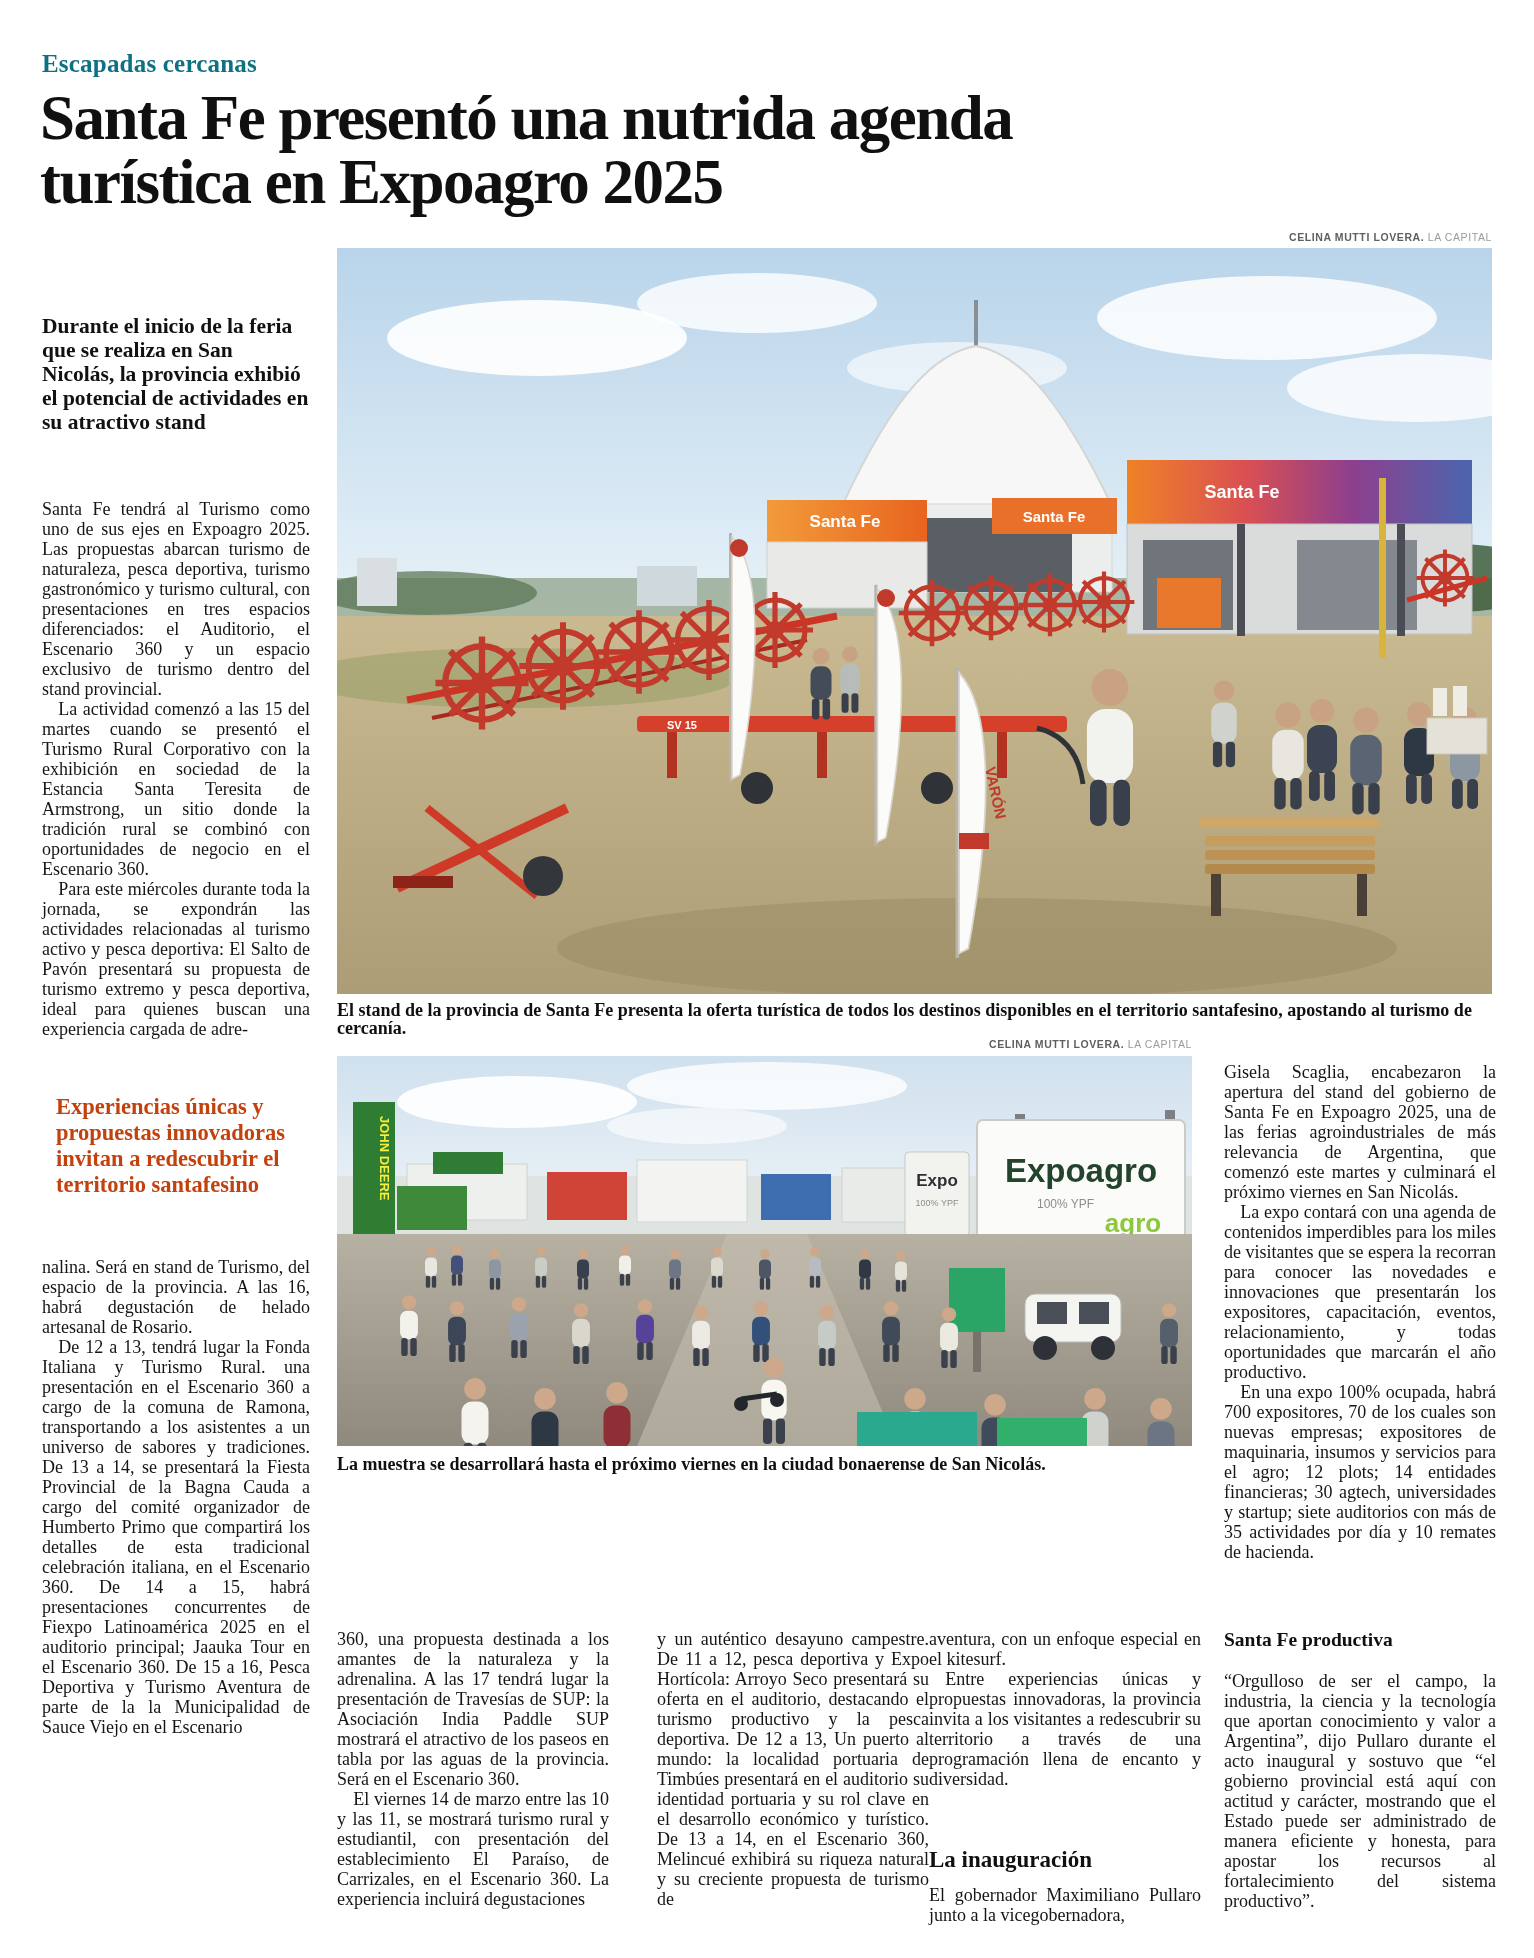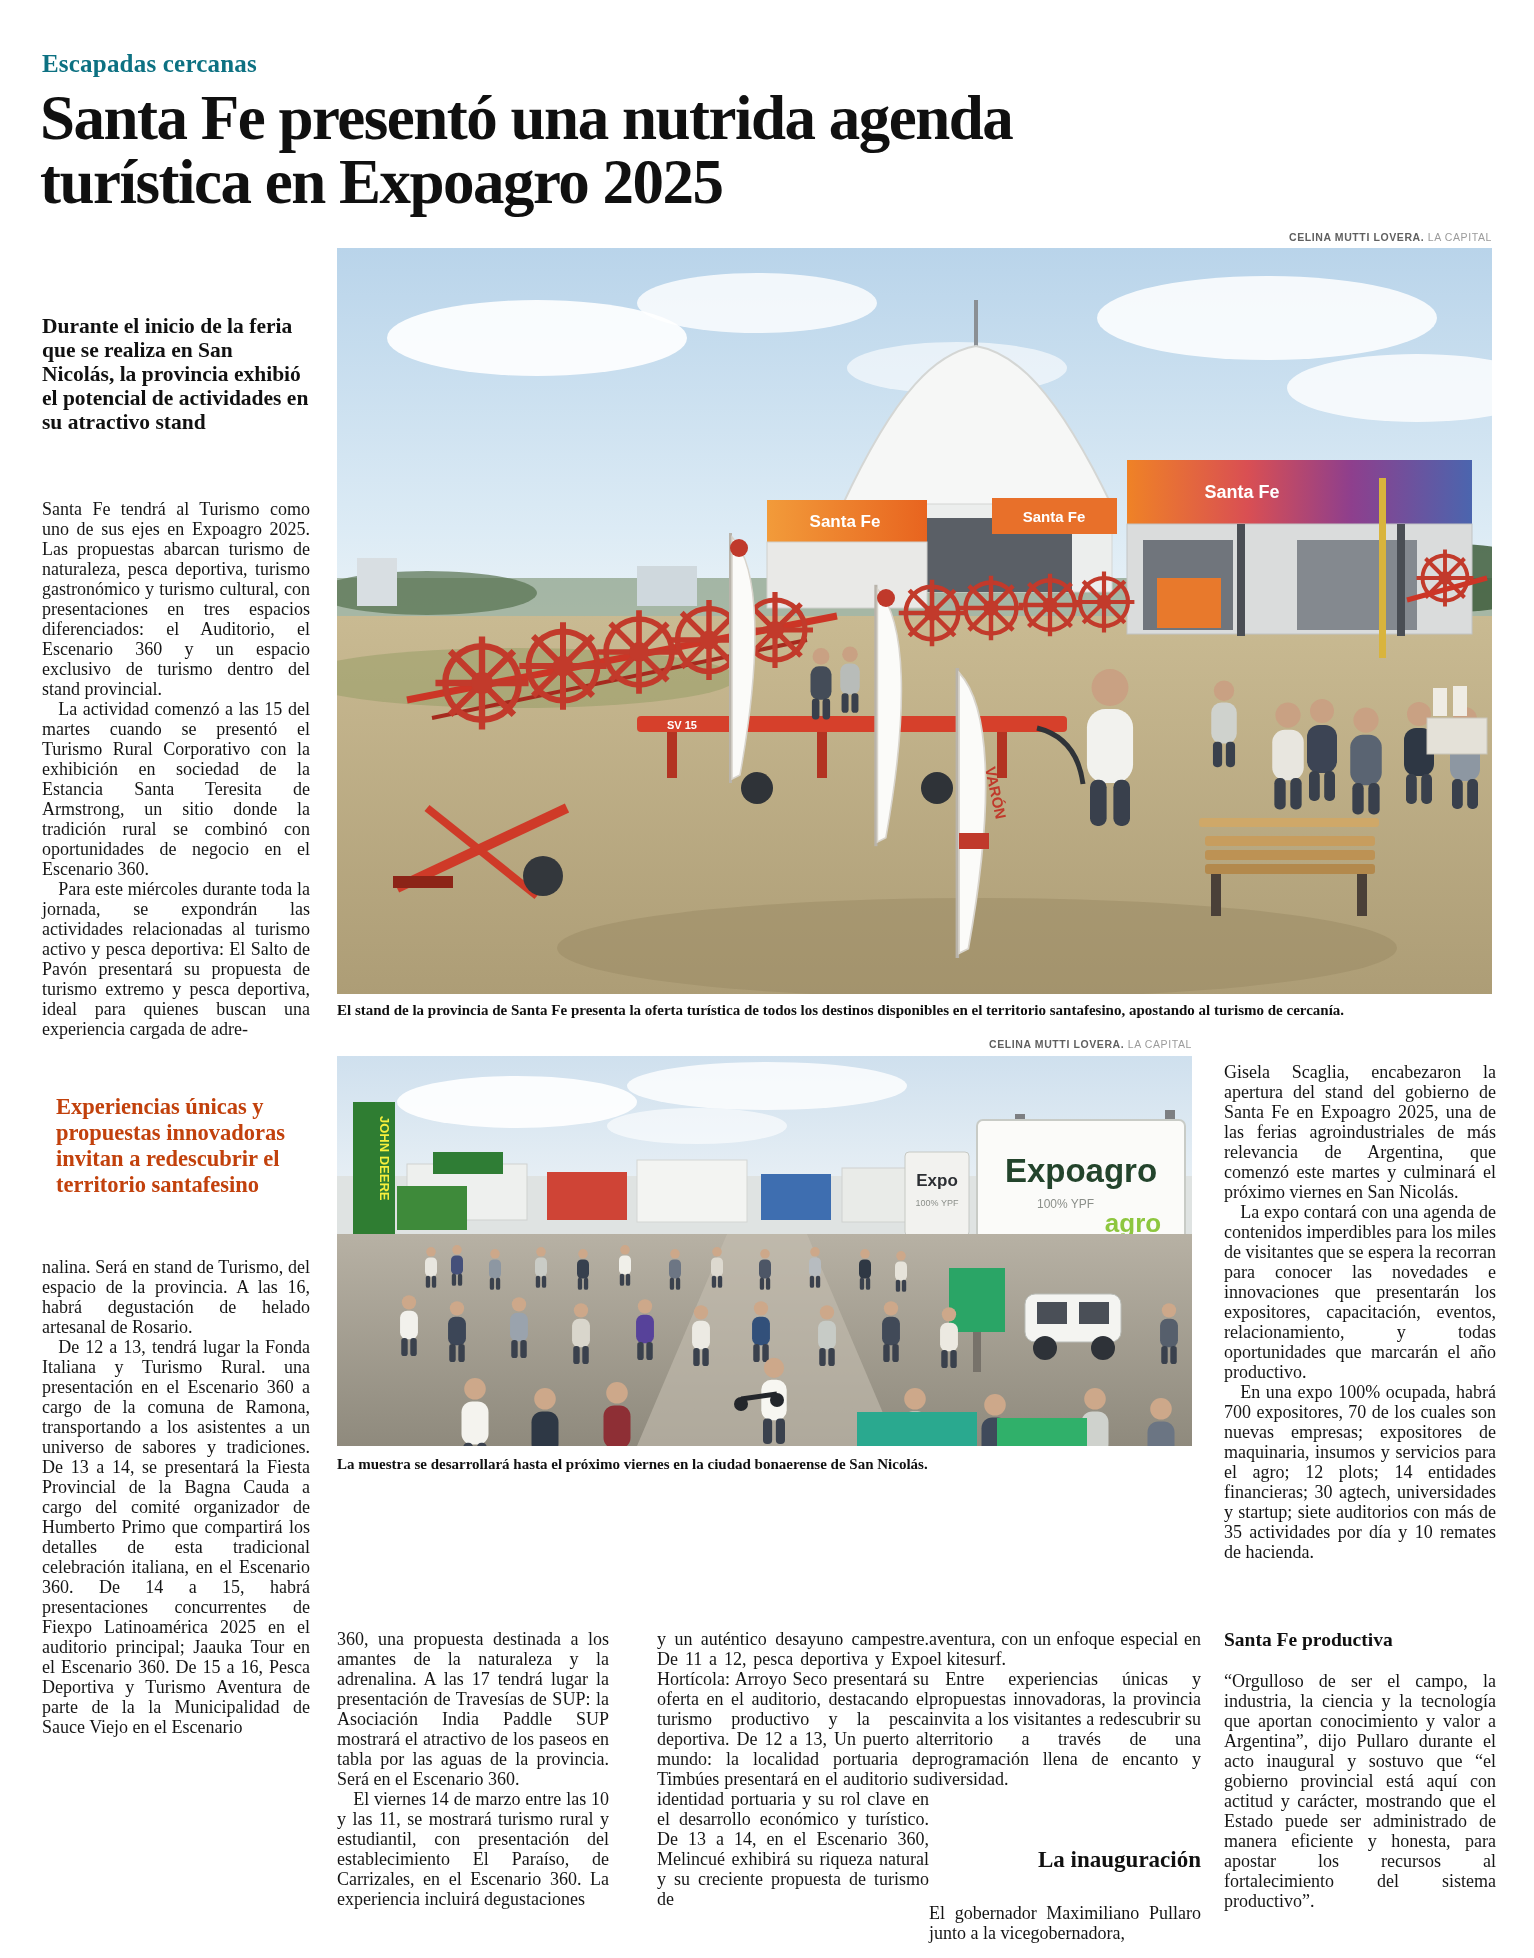--- a/index.html
+++ b/index.html
@@ -8,22 +8,22 @@
   .abs{position:absolute;}
   .kicker{font-weight:bold;font-size:25px;color:#0d7182;letter-spacing:.2px;}
   .headline{font-weight:bold;font-size:63px;line-height:64px;letter-spacing:-1.5px;color:#101010;}
   .credit{font-family:"Liberation Sans",sans-serif;font-size:10.5px;letter-spacing:.6px;
           color:#9b9b9b;text-align:right;text-transform:uppercase;}
   .credit b{color:#5f5f5f;font-weight:bold;}
   .lede{font-weight:bold;font-size:21.5px;line-height:24px;color:#111;}
   .body-col p{margin:0;font-size:18px;line-height:20px;text-align:justify;hyphens:auto;}
   .body-col p + p{text-indent:.9em;}
   .teal-sub{font-weight:bold;font-size:22.5px;line-height:26px;color:#c2410c;}
-  .caption{font-weight:bold;font-size:15px;line-height:18px;color:#101010;}
-  .sub-bold-lg{font-weight:bold;font-size:23px;color:#101010;margin:0 0 30px 0;text-align:right;}
+  .caption{font-weight:bold;font-size:18px;line-height:18px;color:#101010;}
+  .sub-bold-lg{font-weight:bold;font-size:23px;color:#101010;margin:0 0 12px 0;}
   .sub-bold-md{font-weight:bold;font-size:19.5px;color:#101010;margin:0 0 20px 0;}
   .photo{overflow:hidden;background:#dde7ee;}
   svg text{font-family:"Liberation Sans",sans-serif;}
 </style>
 </head>
 <body>
 
 <div id="page">
 
   <div class="abs kicker" style="left:42px;top:50px;">Escapadas cercanas</div>

